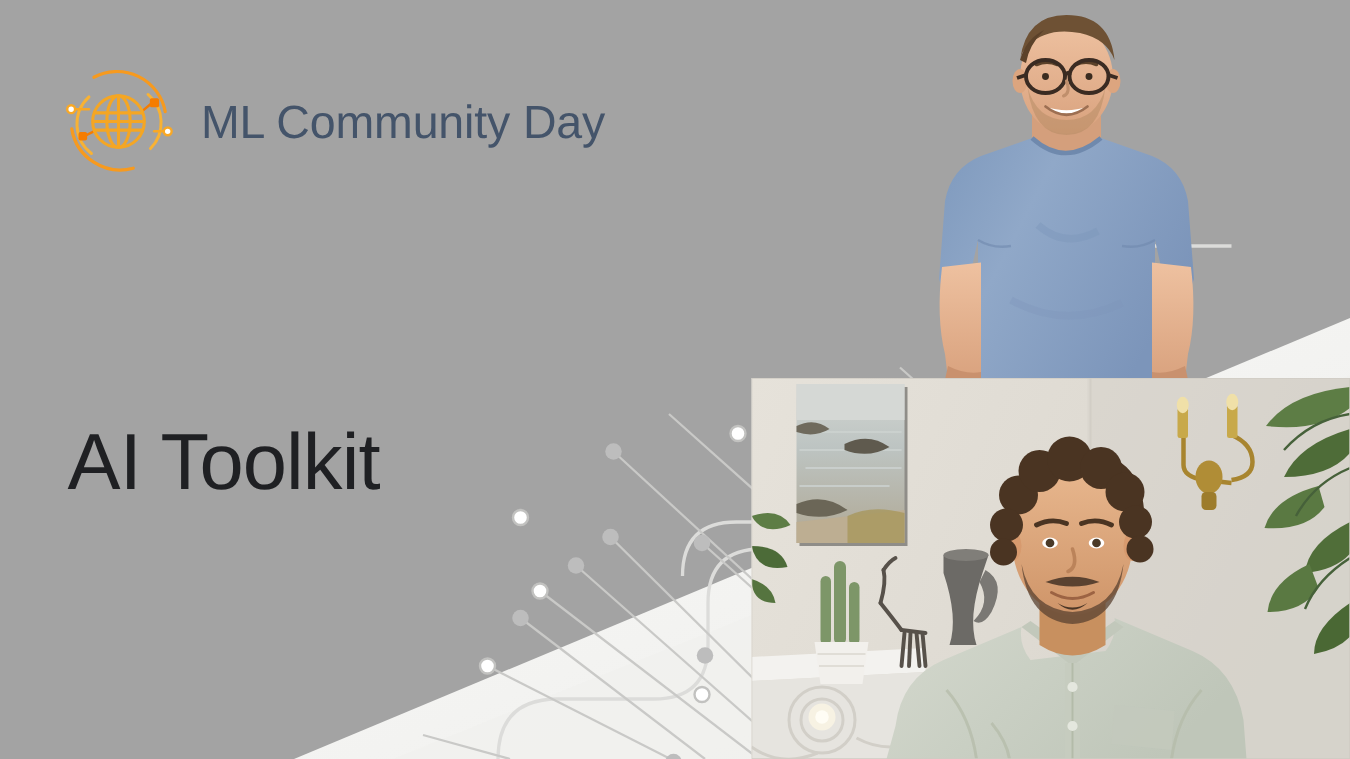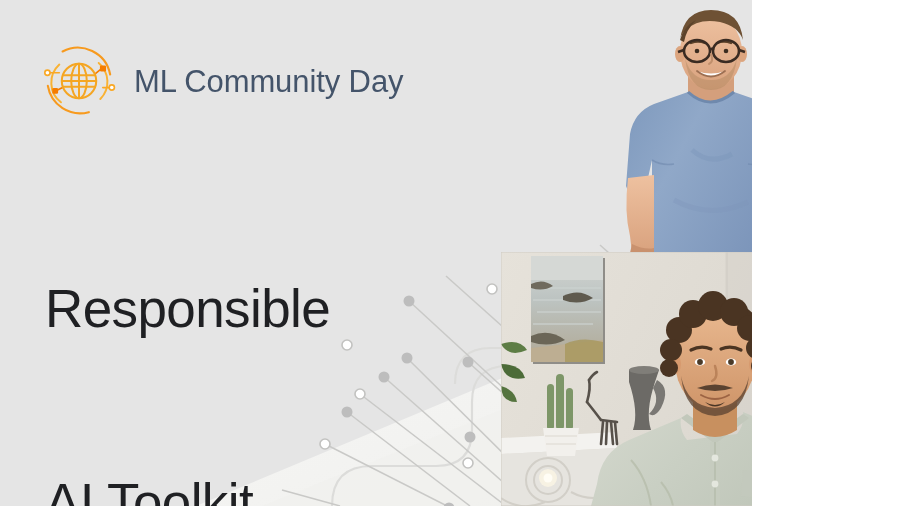--- a/index.html
+++ b/index.html
@@ -8,23 +8,23 @@
     padding: 0;
     background: #ffffff;
   }
   body {
     font-family: "Liberation Sans", sans-serif;
     -webkit-font-smoothing: antialiased;
   }
 
   #slide {
     position: relative;
-    width: 752px;
+    width: 900px;
     height: 506px;
-    background: #e5e5e5;
+    background: #a3a3a3;
     overflow: hidden;
   }
 
   
   #bg-decoration {
     position: absolute;
     left: 0; top: 0;
     width: 900px; height: 506px;
     pointer-events: none;
   }
@@ -190,21 +190,20 @@
       <circle cx="11.5" cy="40" r="3.2" fill="#ffffff" stroke="#f9a825" stroke-width="2"></circle>
       <circle cx="90" cy="58" r="3.2" fill="#ffffff" stroke="#f9a825" stroke-width="2"></circle>
       <rect x="17.5" y="58.5" width="7" height="7" rx="1.6" fill="#f57c00"></rect>
       <rect x="75.5" y="31" width="7.5" height="7.5" rx="1.6" fill="#f57c00"></rect>
     </svg>
 
     <div id="brand-wordmark">ML Community Day</div>
   </div>
 
   <div id="headline">
-    <span class="hl-line">Responsible</span>
     <span class="hl-line">AI Toolkit</span>
   </div>
 
   <div id="presenter-cutout">
     <svg viewBox="0 0 240 253" width="240" height="253" aria-hidden="true">
       <defs>
         <linearGradient id="teeGrad" x1="0" y1="0" x2="1" y2="0.5">
           <stop offset="0%" stop-color="#7e99bd"></stop>
           <stop offset="40%" stop-color="#90a8c8"></stop>
           <stop offset="100%" stop-color="#7c95ba"></stop>

